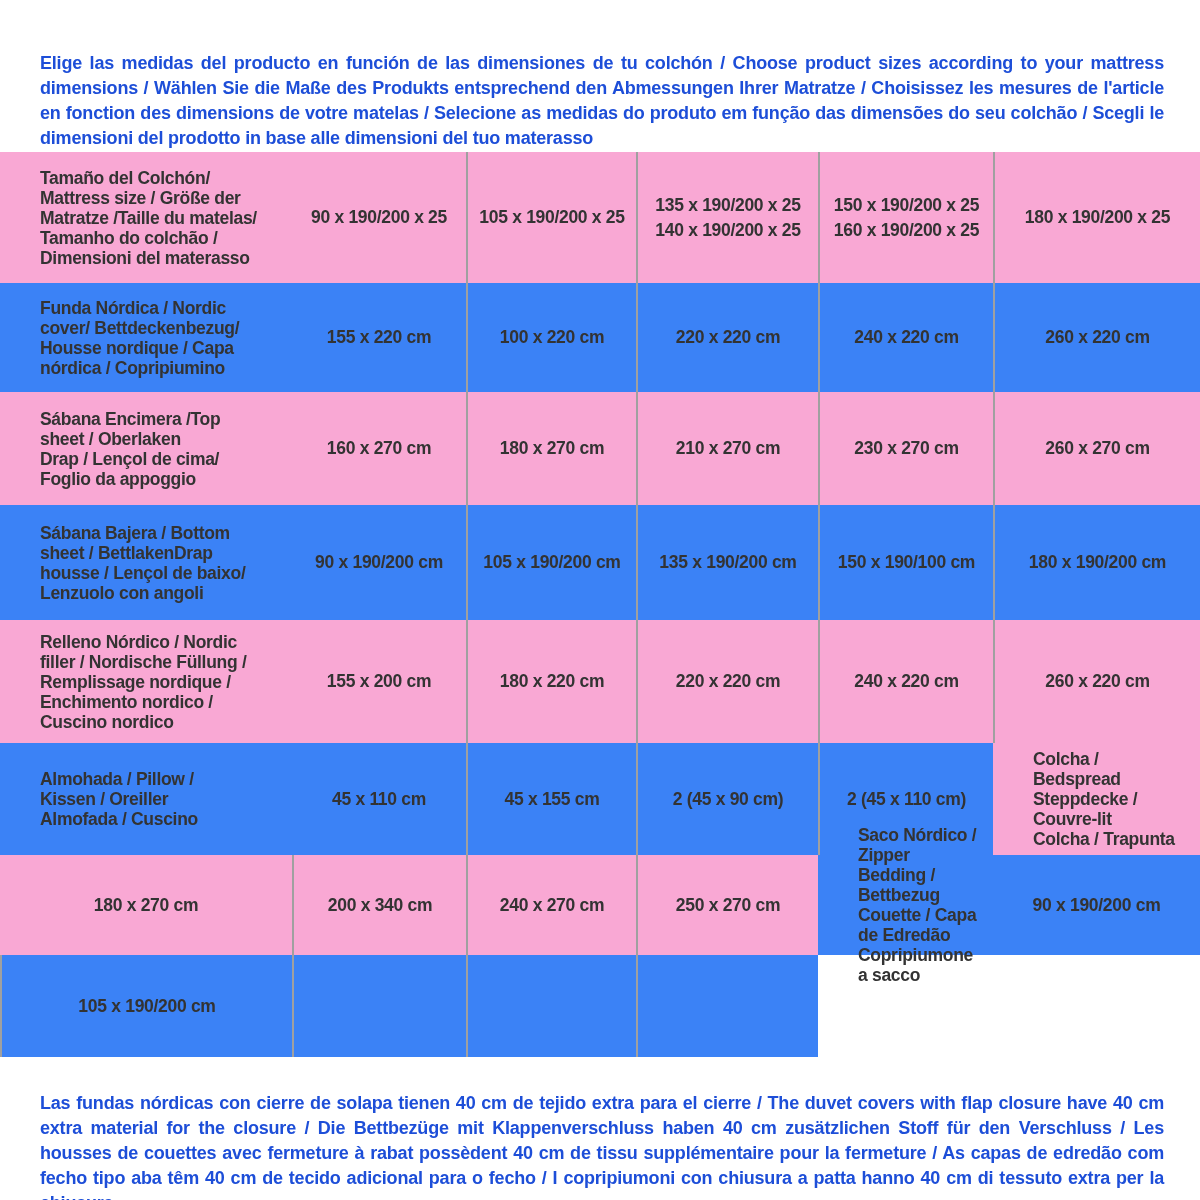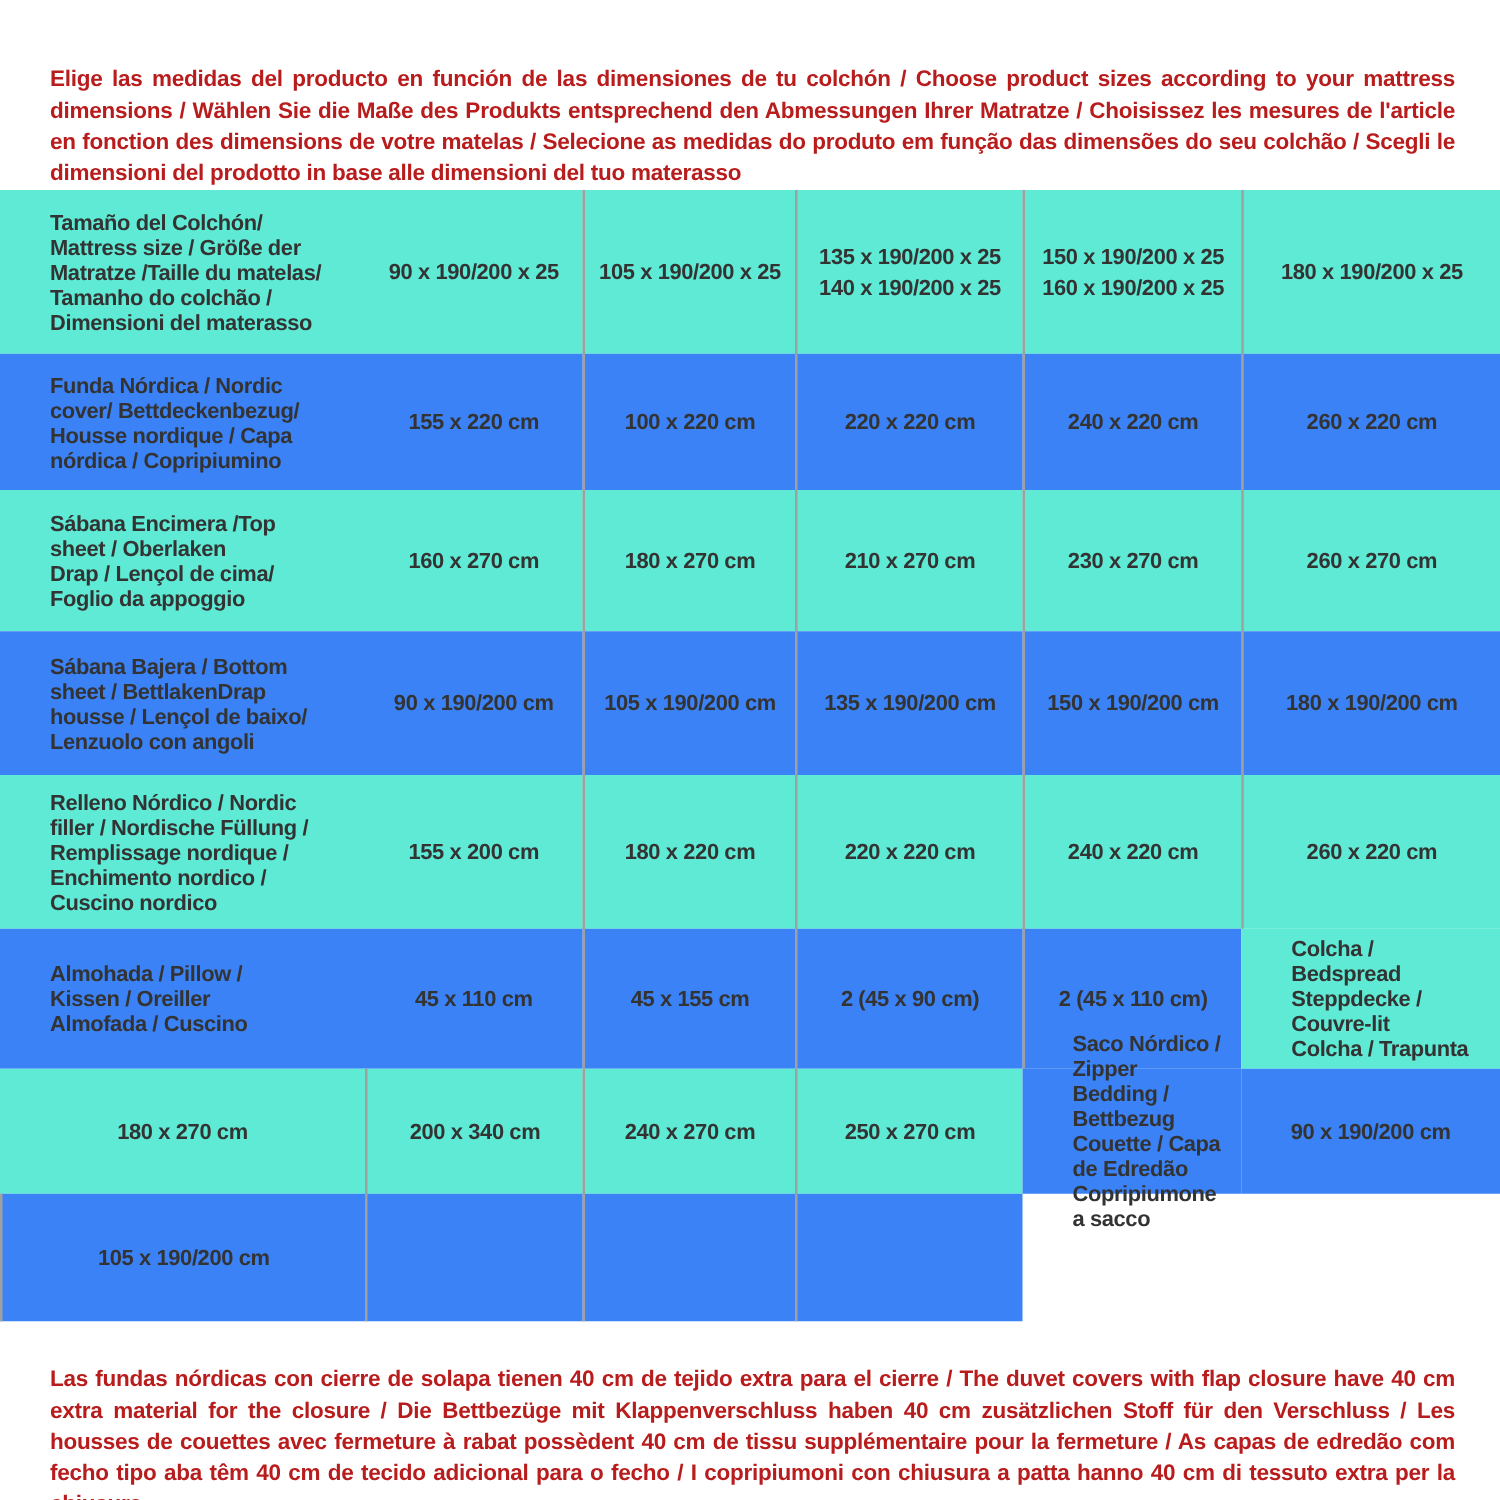--- a/index.html
+++ b/index.html
@@ -7,36 +7,36 @@
     width:1200px;height:1200px;position:relative;
     background:#ffffff;color:#333333;
     font-family:"Liberation Sans","DejaVu Sans",sans-serif;
     font-weight:700;
     overflow:hidden;
   }
   .para{
     position:absolute;left:40px;width:1124px;
     font-size:18px;line-height:25px;
     text-align:justify;text-align-last:left;
-    letter-spacing:-0.2px;color:#b91c1c;
+    letter-spacing:-0.2px;color:#1d4ed8;
   }
   .intro{top:33px;}
   .footnote{top:1073px;}
   .size-table{
     position:absolute;left:0;top:152px;width:1200px;
     display:grid;
     grid-template-columns:292px 174px 170px 182px 175px 207px;
     grid-template-rows:131px 109px 113px 115px 123px 112px 100px 102px;
   }
   .c{
     box-sizing:border-box;
     display:flex;align-items:center;
     font-size:17.5px;letter-spacing:-0.3px;color:#333333;
   }
-  .gray{background:#5eead4;}
+  .gray{background:#f9a8d4;}
   .white{background:#3b82f6;}
   .sep{border-left:2px solid #a0a0a0;}
   .label{
     padding-left:40px;padding-right:10px;
     justify-content:flex-start;text-align:left;
     white-space:pre-line;line-height:20px;
   }
   .val{
     justify-content:center;text-align:center;
     white-space:pre-line;line-height:25px;
@@ -82,21 +82,21 @@
   <div class="c val gray sep">230 x 270 cm</div>
   <div class="c val gray sep">260 x 270 cm</div>
 
   <div class="c label white">Sábana Bajera / Bottom
 sheet / BettlakenDrap
 housse / Lençol de baixo/
 Lenzuolo con angoli</div>
   <div class="c val white">90 x 190/200 cm</div>
   <div class="c val white sep">105 x 190/200 cm</div>
   <div class="c val white sep">135 x 190/200 cm</div>
-  <div class="c val white sep">150 x 190/200 cm</div>
+  <div class="c val white sep">150 x 190/100 cm</div>
   <div class="c val white sep">180 x 190/200 cm</div>
 
   <div class="c label gray">Relleno Nórdico / Nordic
 filler / Nordische Füllung /
 Remplissage nordique /
 Enchimento nordico /
 Cuscino nordico</div>
   <div class="c val gray">155 x 200 cm</div>
   <div class="c val gray sep">180 x 220 cm</div>
   <div class="c val gray sep">220 x 220 cm</div>

